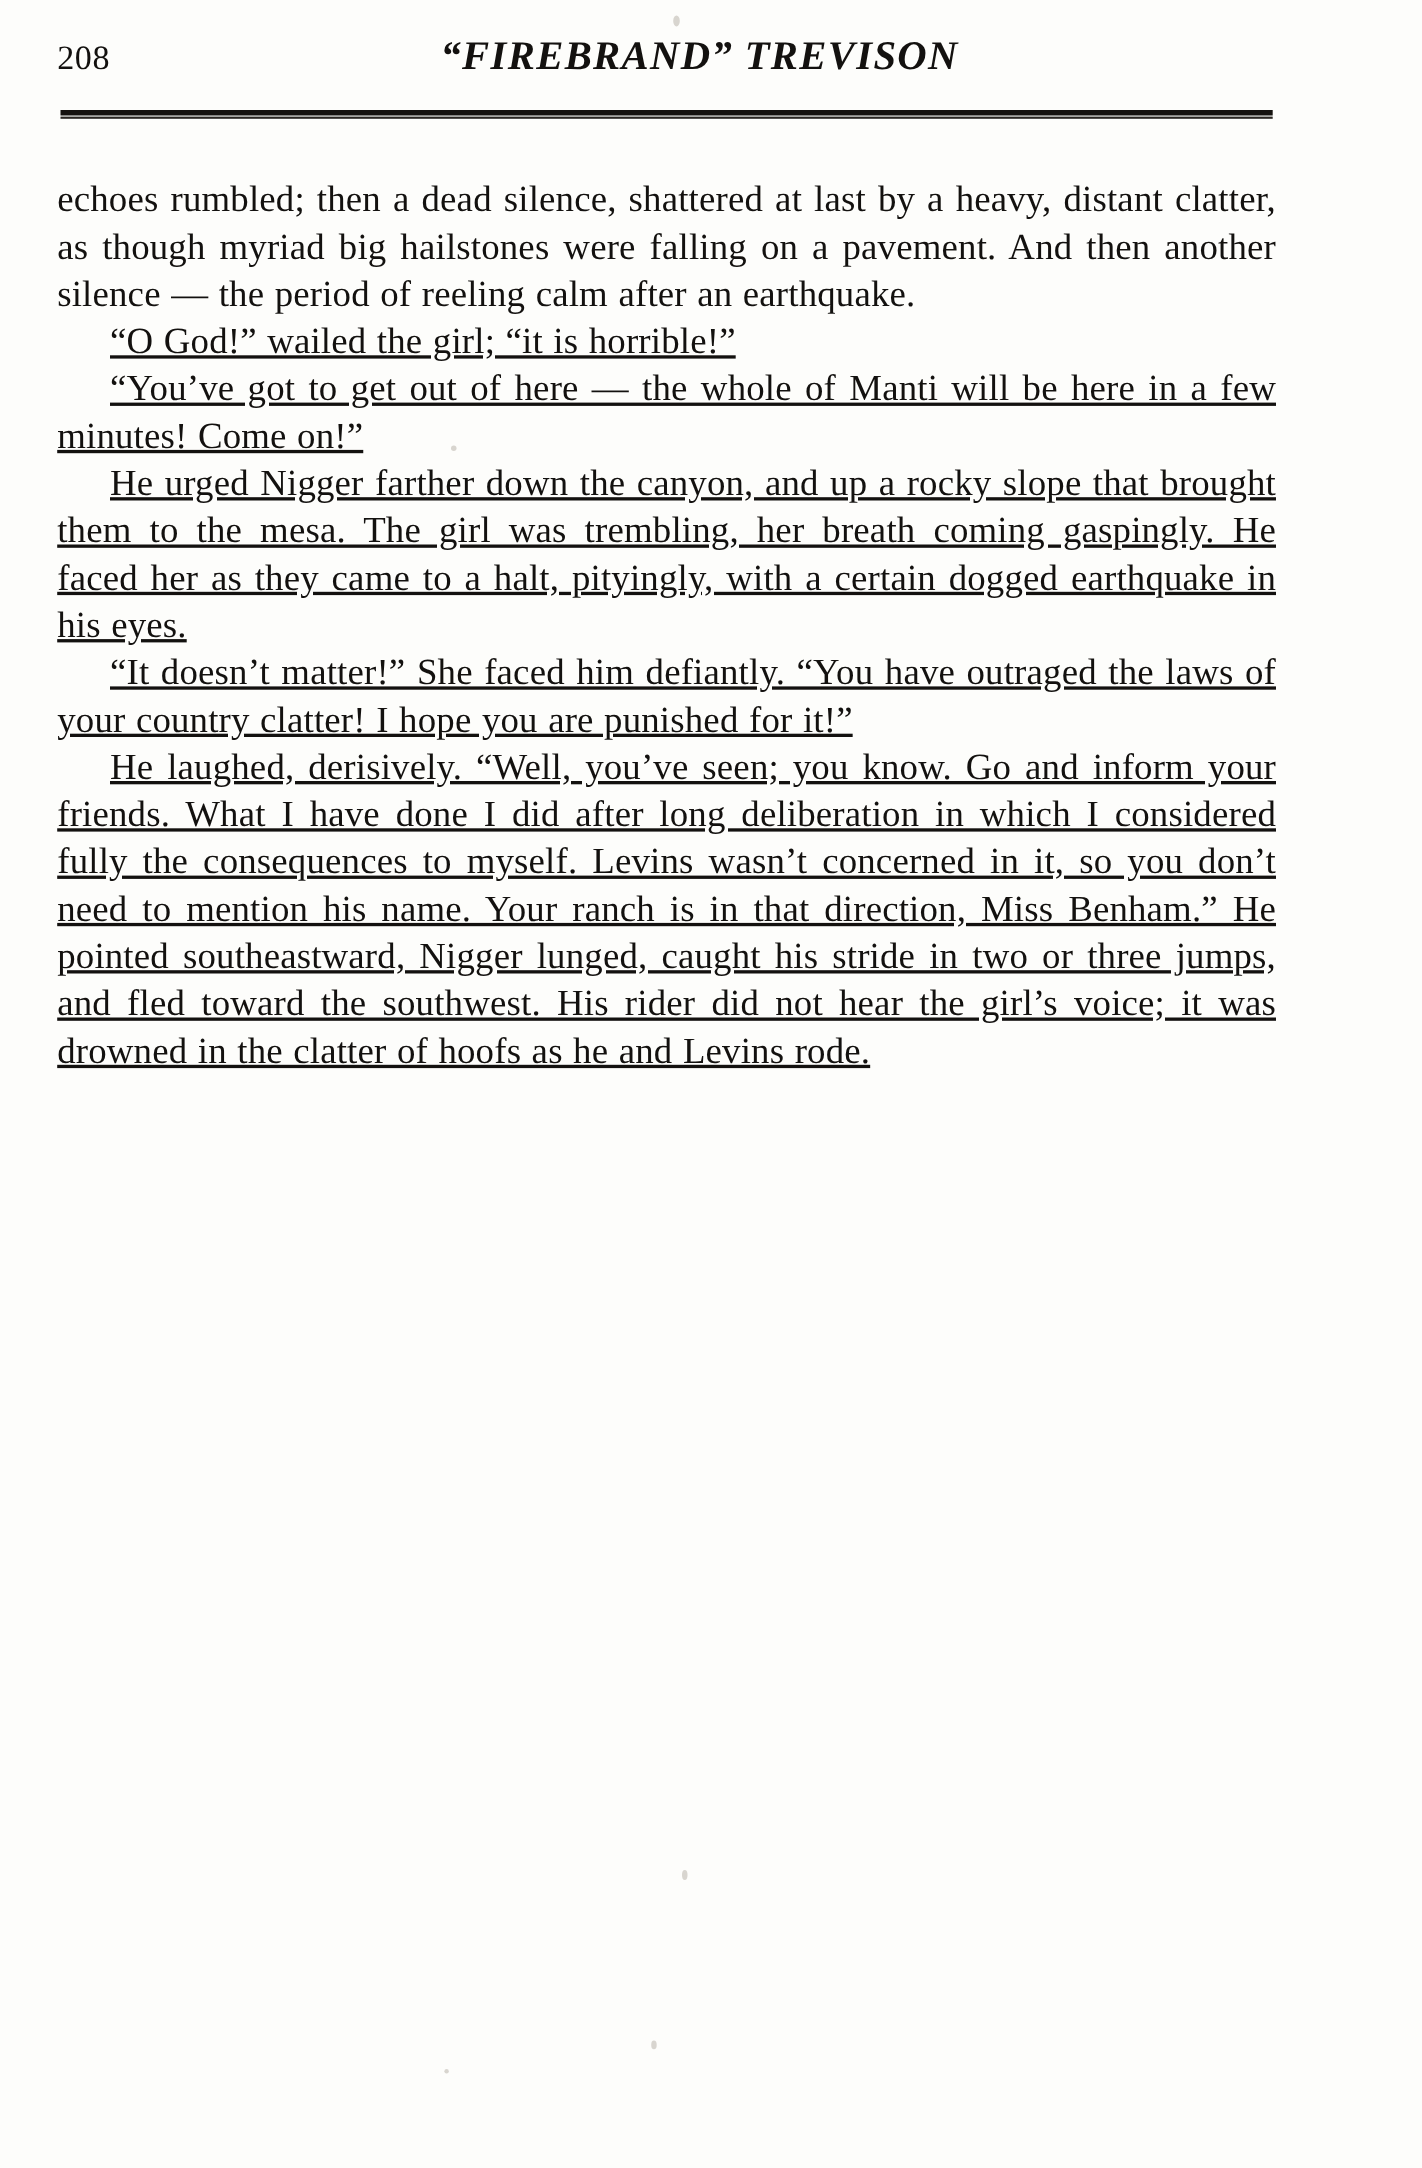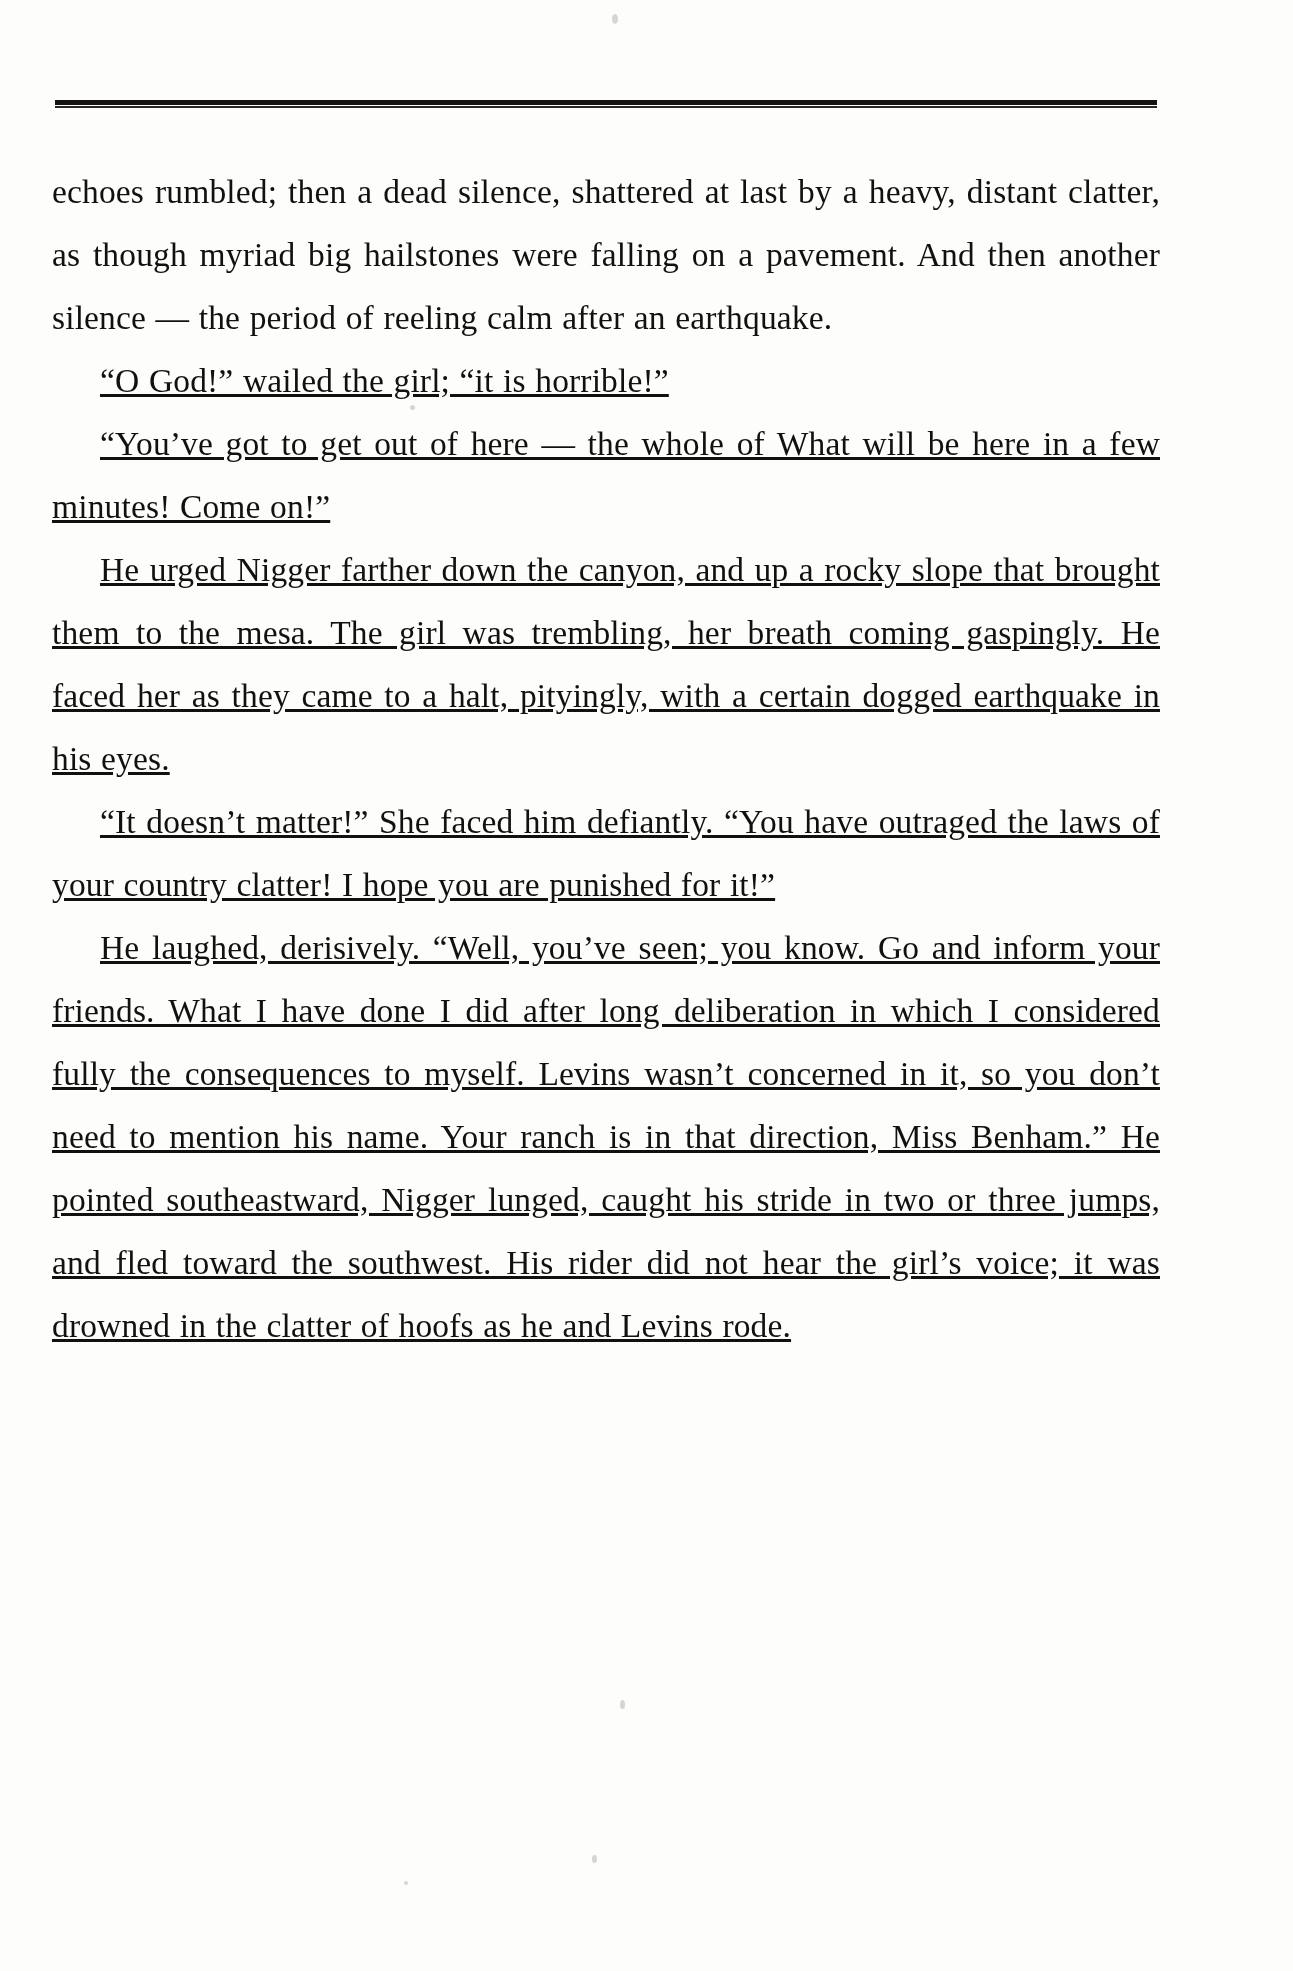--- a/index.html
+++ b/index.html
@@ -60,21 +60,21 @@
     top: 106px;
     height: 2px;
     background: #2a2622;
   }
   .body-text {
     position: absolute;
     left: 52px;
     top: 160px;
     width: 1108px;
     font-size: 33.5px;
-    line-height: 63px;
+    line-height: 43px;
     text-align: justify;
     text-justify: inter-word;
     letter-spacing: 0.15px;
     word-spacing: 1px;
   }
   .body-text p {
     margin: 0;
   }
   .body-text p.indent {
     text-indent: 48px;
@@ -85,28 +85,32 @@
     background: #b9b4ac;
     border-radius: 50%;
     opacity: .55;
   }
 </style>
 </head>
 <body>
 
 <div class="page">
 
+  <div class="page-header">
+    <div class="folio">208</div>
+    <div class="running-head">“FIREBRAND” TREVISON</div>
+  </div>
 
   <div class="rule"></div>
   <div class="rule thin"></div>
 
   <div class="body-text">
     <p>echoes rumbled; then a dead silence, shattered at last by a heavy, distant clatter, as though myriad big hailstones were falling on a pavement.  And then another silence — the period of reeling calm after an earthquake.</p>
     <p class="indent">“O God!” wailed the girl; “it is horrible!”</p>
-    <p class="indent">“You’ve got to get out of here — the whole of What will be here in a few minutes!  Come on!”</p>
+    <p class="indent">“You’ve got to get out of here — the whole of Manti will be here in a few minutes!  Come on!”</p>
     <p class="indent">He urged Nigger farther down the canyon, and up a rocky slope that brought them to the mesa.  The girl was trembling, her breath coming gaspingly.  He faced her as they came to a halt, pityingly, with a certain dogged earthquake in his eyes.</p>
     <p class="indent">“It doesn’t matter!”  She faced him defiantly.  “You have outraged the laws of your country clatter!  I hope you are punished for it!”</p>
     <p class="indent">He laughed, derisively.  “Well, you’ve seen; you know.  Go and inform your friends.  What I have done I did after long deliberation in which I considered fully the consequences to myself.  Levins wasn’t concerned in it, so you don’t need to mention his name.  Your ranch is in that direction, Miss Benham.”  He pointed southeastward, Nigger lunged, caught his stride in two or three jumps, and fled toward the southwest.  His rider did not hear the girl’s voice; it was drowned in the clatter of hoofs as he and Levins rode.</p>
   </div>
 
   <span class="speckle" style="left:612px;top:14px;width:6px;height:10px;"></span>
   <span class="speckle" style="left:410px;top:405px;width:5px;height:5px;"></span>
   <span class="speckle" style="left:620px;top:1700px;width:5px;height:9px;"></span>
   <span class="speckle" style="left:592px;top:1855px;width:5px;height:8px;"></span>
   <span class="speckle" style="left:404px;top:1881px;width:4px;height:4px;"></span>

